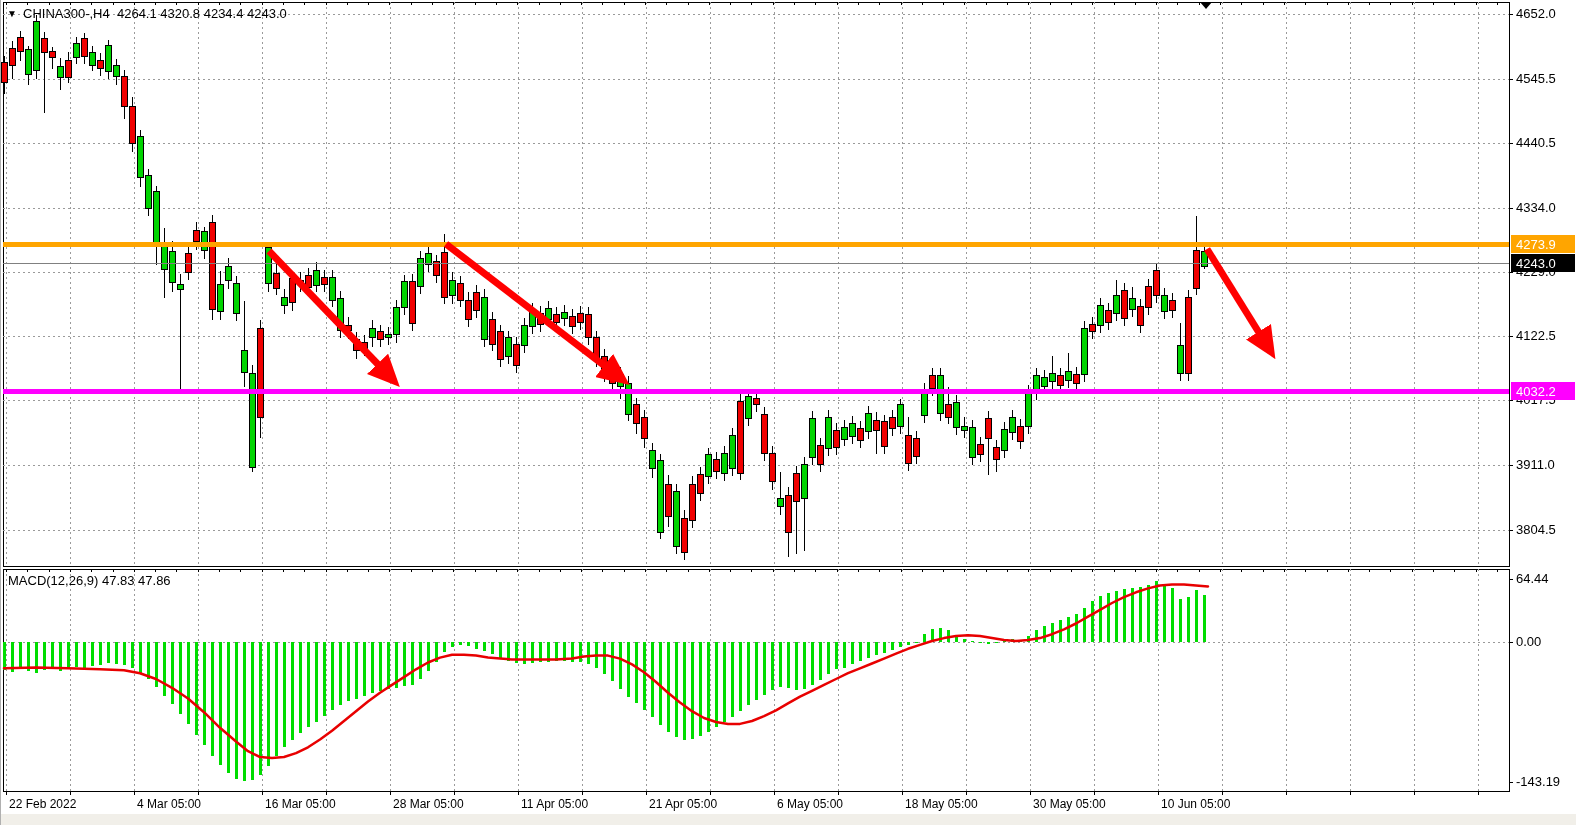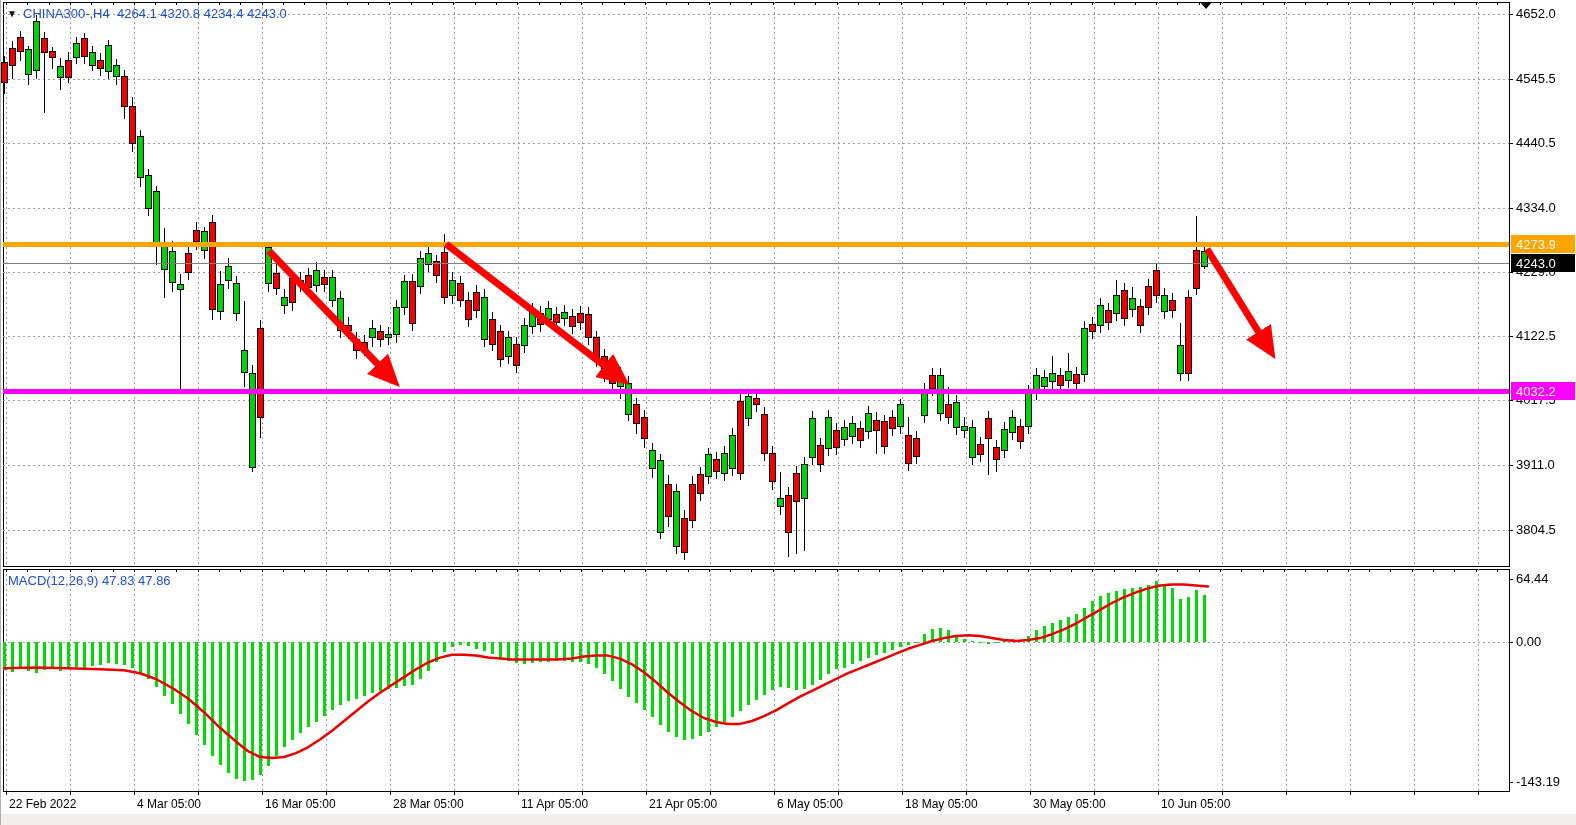--- a/index.html
+++ b/index.html
@@ -1,20 +1,20 @@
 <!DOCTYPE html>
 <html><head>
 <meta charset="utf-8">
 <style>
   html,body{margin:0;padding:0;background:#ffffff;}
   body{font-family:"Liberation Sans",sans-serif;}
   #stage{position:relative;width:1576px;height:825px;background:#ffffff;overflow:hidden;
          border-left:1px solid #b0b0b0;box-sizing:border-box;}
   #chart-svg{position:absolute;left:0;top:0;}
-  .overlay-label{position:absolute;color:#1d4ed8;white-space:pre;}
+  .overlay-label{position:absolute;color:#000000;white-space:pre;}
   #chart-title{left:22px;top:6px;font-size:13px;}
   #symbol-caret{position:absolute;left:6px;top:8px;font-size:10px;color:#000;}
   #macd-title{left:7px;top:573px;font-size:13px;text-align:center;}
   #bottom-strip{position:absolute;left:0;top:814px;width:1576px;height:11px;background:#f1efe9;}
 </style>
 </head>
 <body>
 
 <div id="stage">
   <svg id="chart-svg" width="1576" height="825" xmlns="http://www.w3.org/2000/svg">

